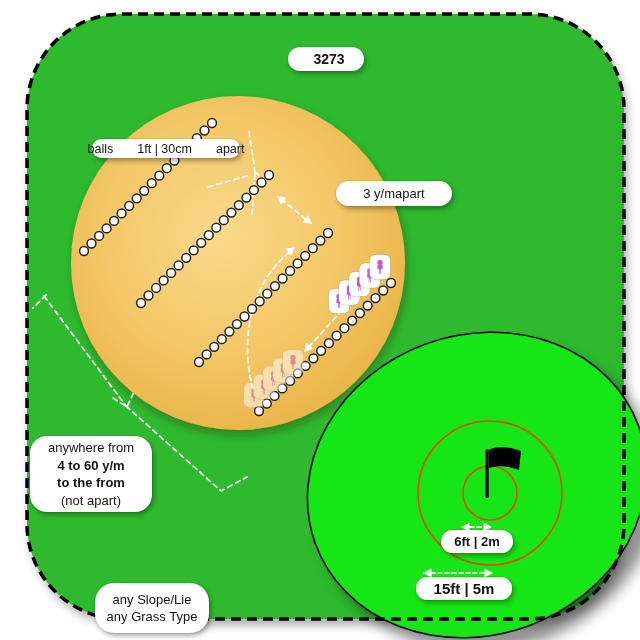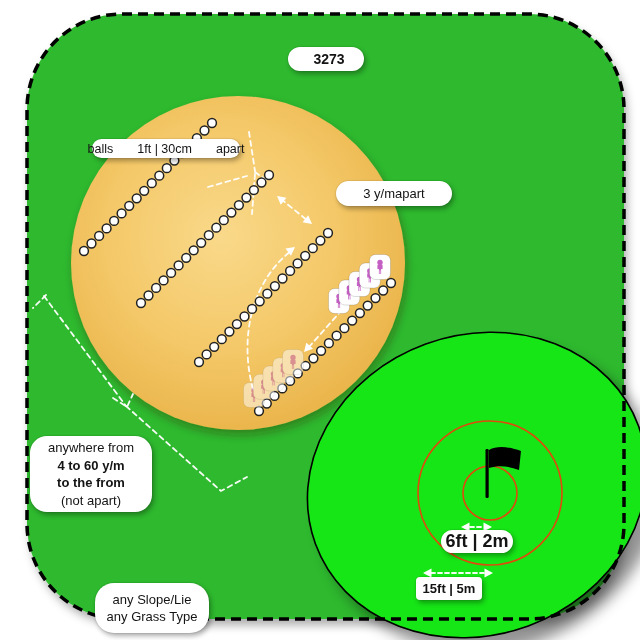--- a/index.html
+++ b/index.html
@@ -249,25 +249,25 @@
       <span> apart</span>
 </div>
 
 <div class="pill col" style="left:30px;top:436px;width:122px;height:76px;border-radius:17px;font-size:13px;line-height:17.5px;align-items:center;">
   <div>anywhere from</div>
   <div style="font-weight:700">4 to 60 y/m</div>
   <div style="font-weight:700">to the from</div>
   <div>(not apart)</div>
 </div>
 
-<div class="pill" style="left:441px;top:530px;width:72px;height:23px;border-radius:12px;font-size:18px;font-weight:700;">
+<div class="pill" style="left:441px;top:530px;width:72px;height:23px;border-radius:12px;font-size:13px;font-weight:700;">
   <span>6ft | 2m</span>
 </div>
 
-<div class="pill" style="left:416px;top:577px;width:66px;height:23px;border-radius:4px;font-size:13px;font-weight:700;">
+<div class="pill" style="left:416px;top:577px;width:96px;height:23px;border-radius:11px;font-size:15px;font-weight:700;">
   <span>15ft | 5m</span>
 </div>
 
 <div class="pill col" style="left:95px;top:583px;width:114px;height:50px;border-radius:19px;font-size:13px;line-height:17px;">
   <div>any Slope/Lie</div>
   <div>any Grass Type</div>
 </div>
 
 </div>
 

